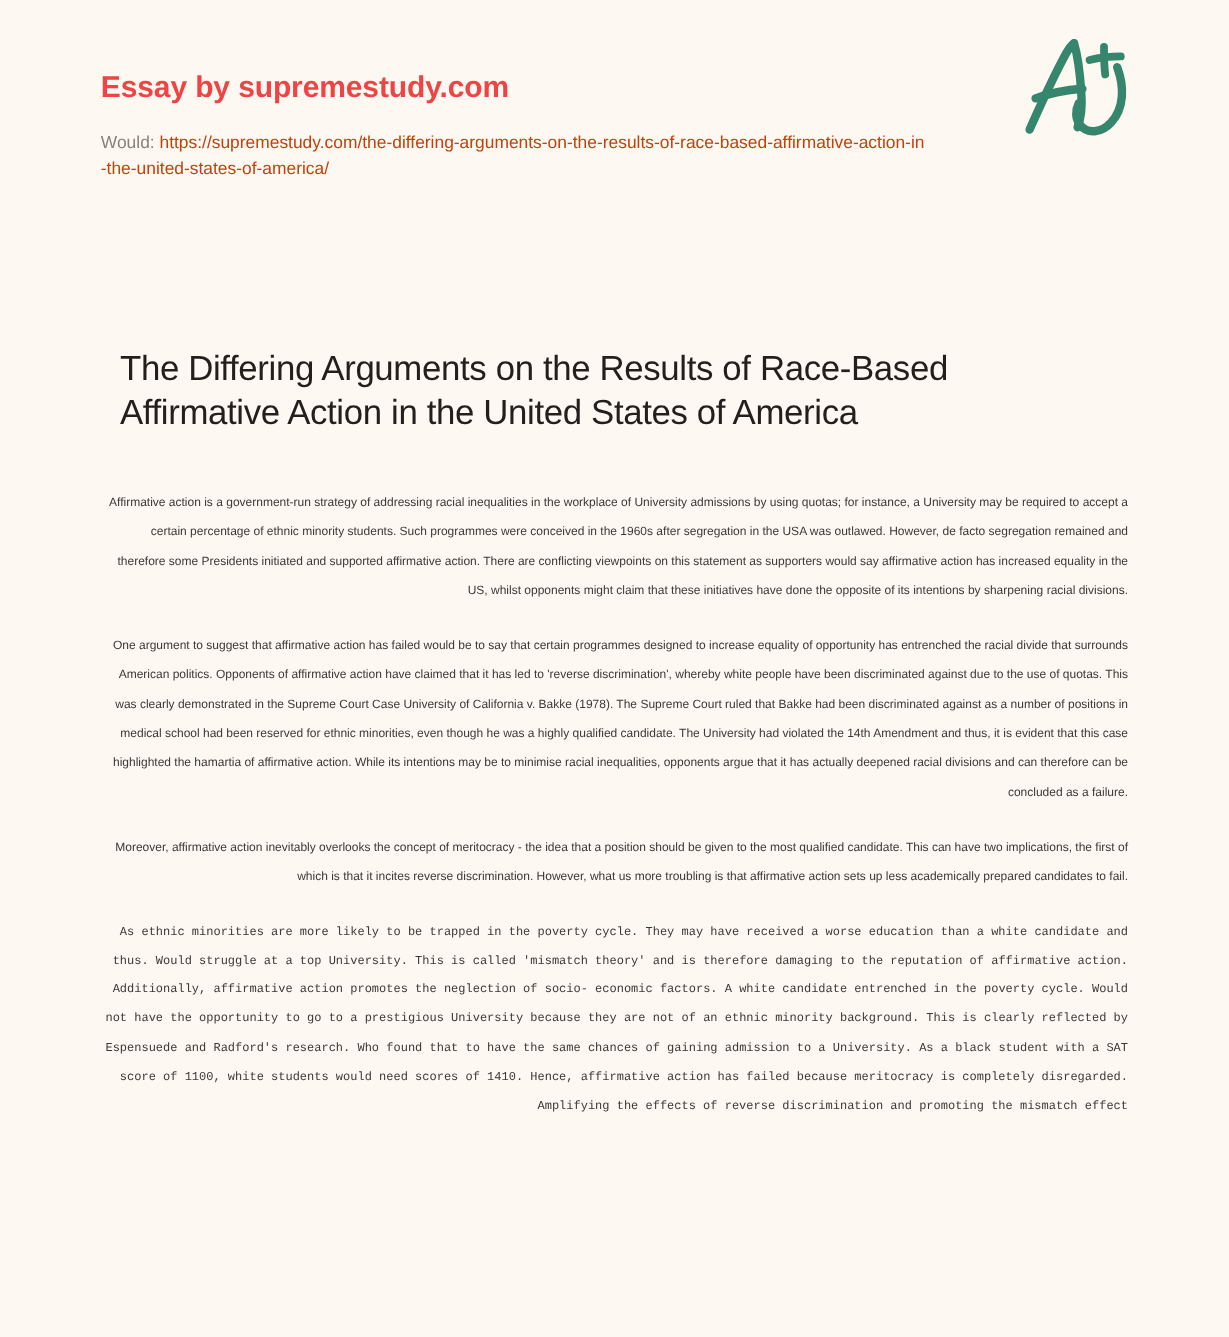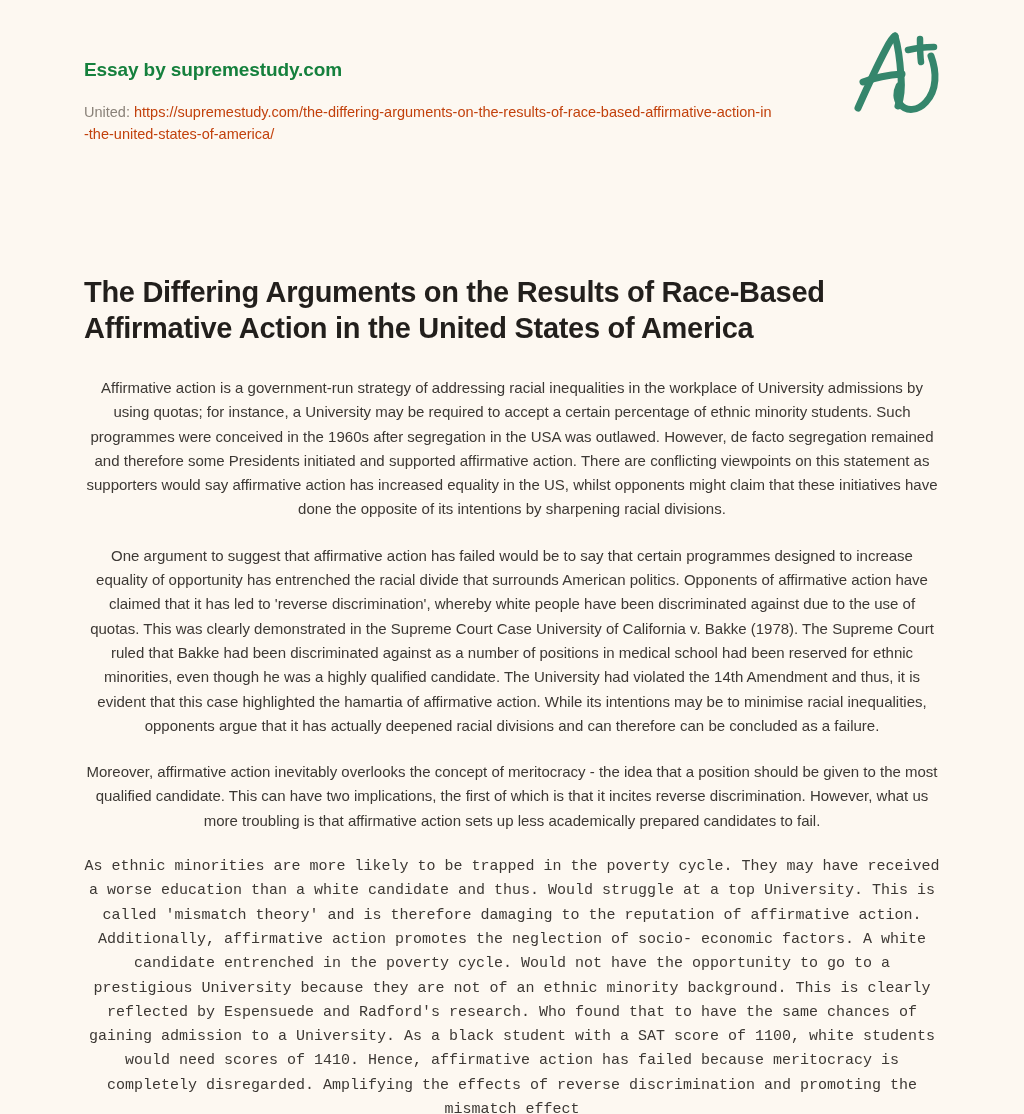--- a/index.html
+++ b/index.html
@@ -24,23 +24,23 @@
   }
 
   
   .header {
     position: relative;
     padding-top: 58px;
     min-height: 118px;
   }
 
   .essay-by {
-    font-size: 19px;
+    font-size: 25px;
     font-weight: bold;
-    color: #15803d;
+    color: #ef4444;
     letter-spacing: -0.1px;
     line-height: 1.25;
     margin: 0;
   }
 
   .source-line {
     margin-top: 19px;
     font-size: 14.5px;
     line-height: 22px;
     color: #8a8279;
@@ -67,59 +67,59 @@
     height: 110px;
   }
   .logo svg {
     display: block;
     width: 110px;
     height: 110px;
   }
 
   
   .title {
-    margin: 0;
+    margin: 16px;
     padding-top: 98px;
     font-size: 29px;
-    font-weight: bold;
+    font-weight: normal;
     line-height: 36px;
     letter-spacing: -0.3px;
     color: #221f1c;
     max-width: 800px;
   }
 
   
   .body-copy {
     padding-top: 30px;
     max-width: 856px;
   }
 
   .body-copy p {
     margin: 0 0 22px 0;
-    font-size: 15px;
+    font-size: 10px;
     line-height: 24.3px;
     color: #3c3834;
-    text-align: center;
+    text-align: right;
   }
   .body-copy p:last-child {
     margin-bottom: 0;
     font-family: Liberation Mono, monospace;
   }
 </style>
 </head>
 <body>
 
 <div class="page">
 
   <div class="header">
 
     <h1 class="essay-by">Essay by supremestudy.com</h1>
 
     <div class="source-line">
-      <span class="source-label">United:</span>
+      <span class="source-label">Would:</span>
       <a class="source-url" href="#">https://supremestudy.com/the-differing-arguments-on-the-results-of-race-based-affirmative-action-in-the-united-states-of-america/</a>
     </div>
 
     <div class="logo">
       <svg viewBox="0 0 110 110" xmlns="http://www.w3.org/2000/svg">
         <g fill="none" stroke="#35866c" stroke-linecap="round" stroke-linejoin="round">
 
           <path d="M20 92 C28 74, 38 52, 48 33 C51 27, 54 22, 57 20" stroke-width="7"></path>
 
           <path d="M57 20 C60 30, 62 45, 63 60 C64 72, 63 82, 60 90" stroke-width="7"></path>

